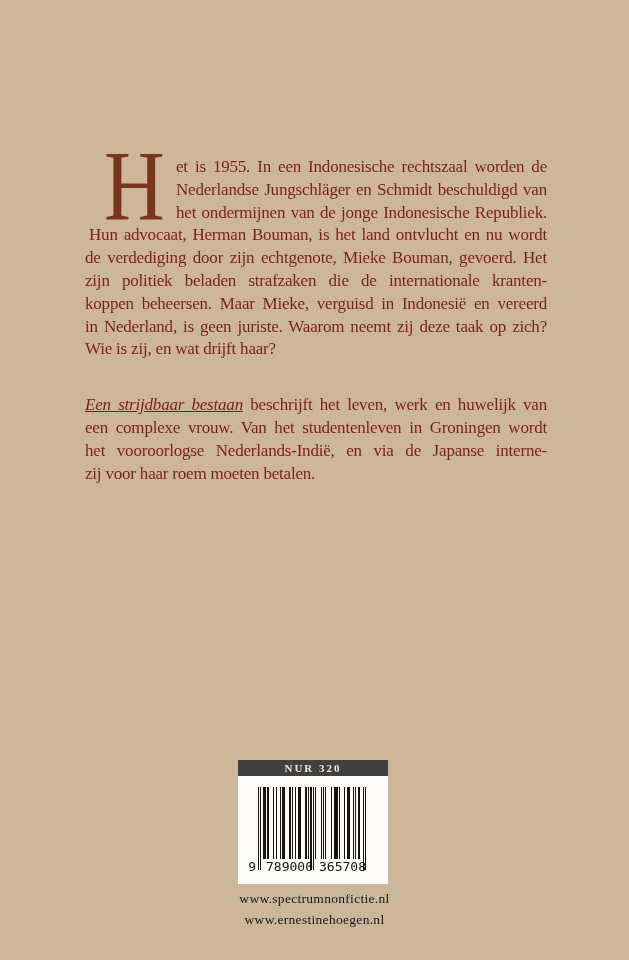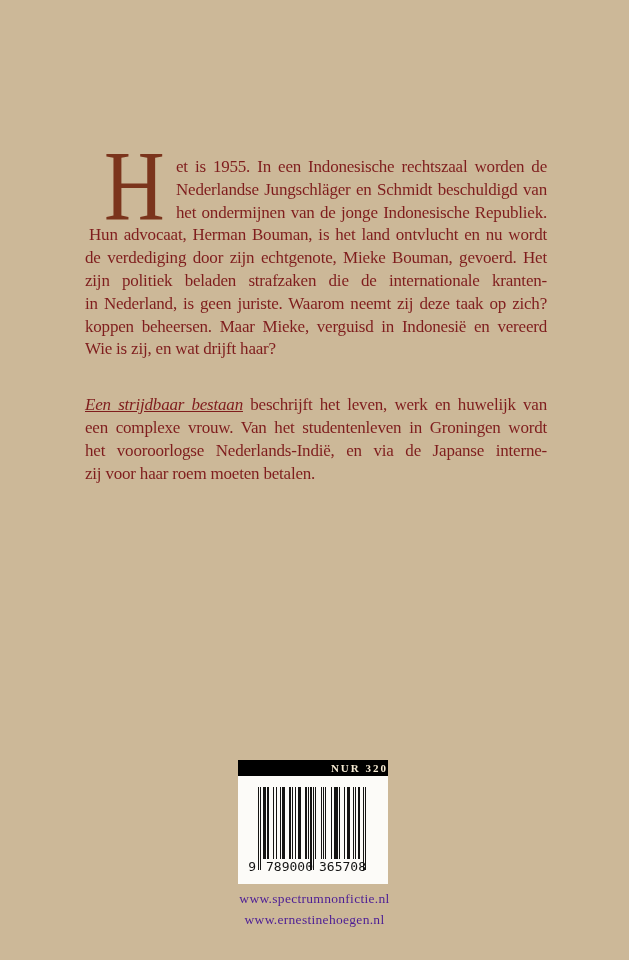--- a/index.html
+++ b/index.html
@@ -28,23 +28,23 @@
     position:absolute;left:19px;top:-20px;
     font-size:100px;line-height:1;
     color:#7b341c;
     transform:scaleX(0.84);transform-origin:left top;
   }
   .p2{margin-top:33px;}
   .italic{font-style:italic;text-decoration:underline;}
   
   .nur-band{
     position:absolute;left:238px;top:760px;width:150px;height:16px;
-    background:#000000;
+    background:#404040;
     color:#f4e9d2;font-size:11px;font-weight:bold;
-    letter-spacing:2px;text-align:right;line-height:17px;
+    letter-spacing:2px;text-align:center;line-height:17px;
   }
   .barcode-box{
     position:absolute;left:238px;top:776px;width:150px;height:108px;
     background:#fcfbf8;
   }
   .bars{
     position:absolute;left:20px;top:11px;
     display:flex;align-items:flex-start;
   }
   .module{flex:none;width:1.147px;height:72px;}
@@ -54,41 +54,41 @@
     position:absolute;top:84px;
     font-family:"DejaVu Sans Mono",monospace;
     font-size:13px;line-height:14px;color:#141414;
   }
   .isbn-lead{left:2px;width:16px;text-align:right;}
   .isbn-g1{left:28px;width:47px;text-align:center;}
   .isbn-g2{left:81px;width:46px;text-align:center;}
   
   .site{
     position:absolute;left:0;width:629px;text-align:center;
-    font-size:13.5px;letter-spacing:0.3px;color:#4c1d95;
+    font-size:13.5px;letter-spacing:0.3px;color:#0f172a;
   }
   .site1{top:891px;}
   .site2{top:912px;}
 </style>
 </head>
 <body>
 
 <div class="cover">
 
   <div class="blurb">
     <div class="dropcap">H</div>
 
     <div class="line w-drop">et is 1955. In een Indonesische rechtszaal worden de</div>
     <div class="line w-drop">Nederlandse Jungschläger en Schmidt beschuldigd van</div>
     <div class="line w-drop">het ondermijnen van de jonge Indonesische Republiek.</div>
     <div class="line w-half">Hun advocaat, Herman Bouman, is het land ontvlucht en nu wordt</div>
     <div class="line">de verdediging door zijn echtgenote, Mieke Bouman, gevoerd. Het</div>
     <div class="line">zijn politiek beladen strafzaken die de internationale kranten-</div>
+    <div class="line">koppen beheersen. Maar Mieke, verguisd in Indonesië en vereerd</div>
     <div class="line">in Nederland, is geen juriste. Waarom neemt zij deze taak op zich?</div>
-    <div class="line">koppen beheersen. Maar Mieke, verguisd in Indonesië en vereerd</div>
     <div class="line flush">Wie is zij, en wat drijft haar?</div>
 
     <div class="p2">
       <div class="line"><span class="italic">Een strijdbaar bestaan</span><span> beschrijft het leven, werk en huwelijk van</span></div>
       <div class="line">een complexe vrouw. Van het studentenleven in Groningen wordt</div>
       <div class="line">het vooroorlogse Nederlands-Indië, en via de Japanse interne-</div>
       <div class="line flush">zij voor haar roem moeten betalen.</div>
     </div>
   </div>
 

